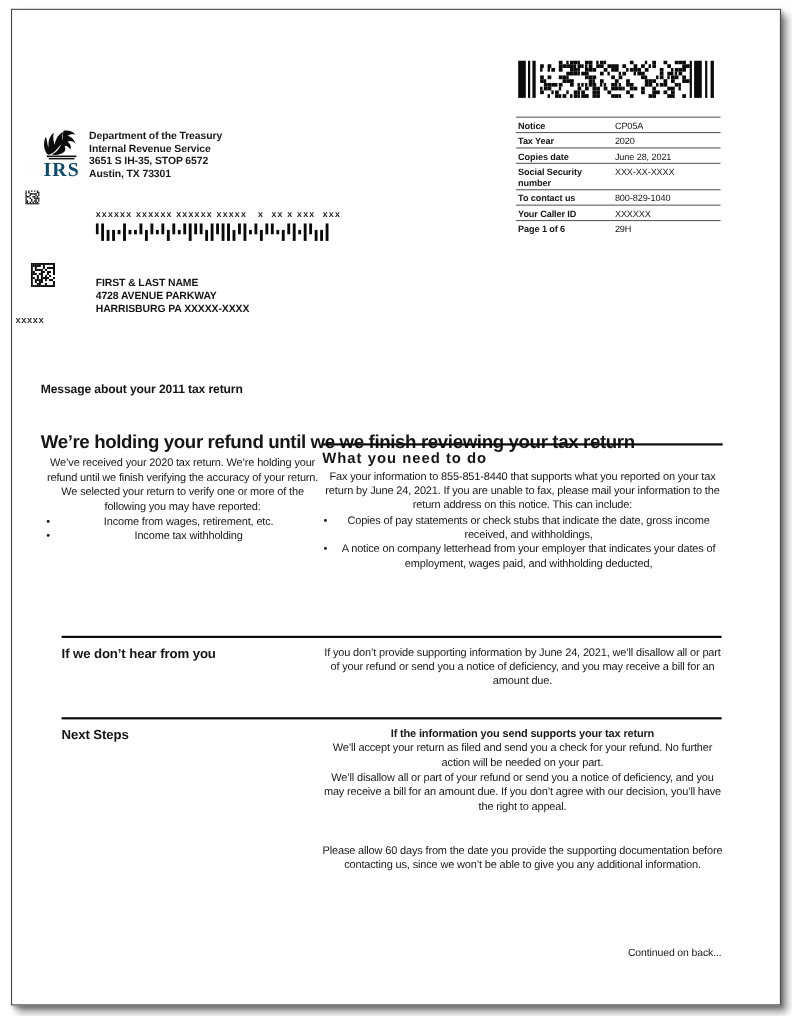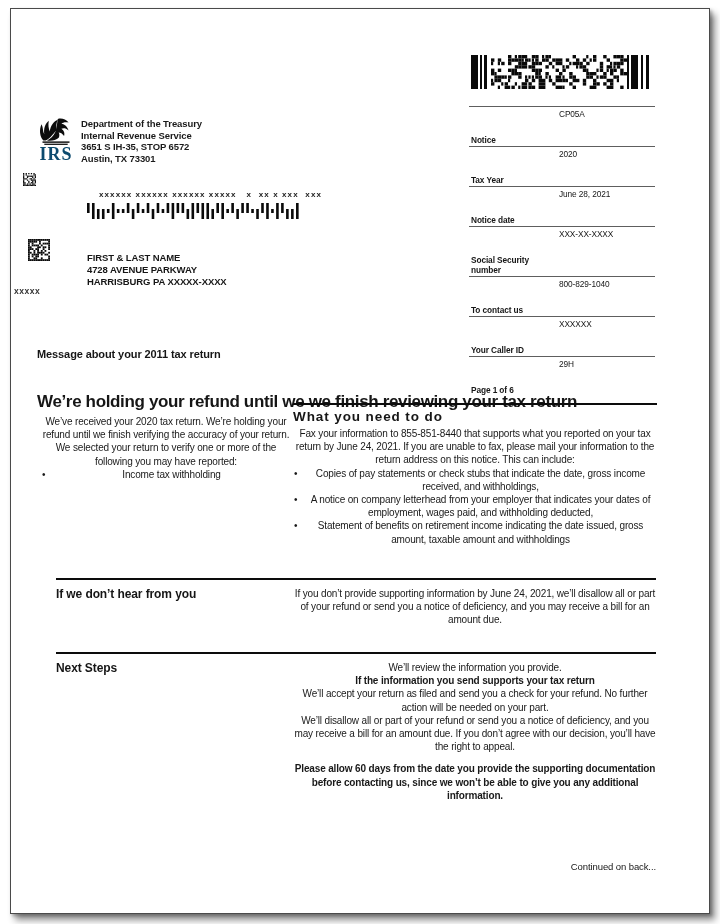--- a/index.html
+++ b/index.html
@@ -19,29 +19,29 @@
   .logo { left:22px; top:108px; width:46px; text-align:center; }
   .logo svg { width:36px; height:29px; display:block; margin:0 auto; }
   .logo .irs-word { font-family:"Liberation Serif",serif; font-weight:bold; font-size:18px; letter-spacing:1px; color:#0c4a6e; line-height:16px; }
 
   
   .sender { left:70px; top:109px; font-size:9.5px; line-height:11.6px; font-weight:600; letter-spacing:-.1px; color:#1a1a1a; }
 
   
   .ntable { left:458px; top:97px; width:186px; font-size:8.3px; letter-spacing:-.1px; }
   .ntable .row { display:flex; border-top:1px solid #5e5e5e; padding:1.6px 0 1.4px 2px; }
-  .ntable .lbl { width:88px; font-weight:bold;margin-top:26px; }
+  .ntable .lbl { width:88px; font-weight:bold; }
   .ntable .val { flex:1; }
 
   
   .dm1 { left:12px; top:164px; width:13px; height:13px; }
   .dm2 { left:17px; top:230px; width:22px; height:22px; }
 
   
-  .scanline { left:88px; top:181px; font-size:8px; font-weight:bold; letter-spacing:1.1px; white-space:pre; color:#222; }
+  .scanline { left:76px; top:181px; font-size:8px; font-weight:bold; letter-spacing:1.1px; white-space:pre; color:#222; }
   .imb { left:76px; top:194px; width:214px; height:16px; }
 
   .margincode { left:3px; top:277px; font-size:8.5px; font-weight:bold; letter-spacing:.5px; color:#333; }
 
   
   .recipient { left:76px; top:243px; font-size:9.5px; line-height:11.8px; font-weight:600; letter-spacing:-.1px; }
 
   
   .kicker { left:26px; top:339px; font-size:11px; font-weight:600; letter-spacing:-.1px; }
   .title  { left:26px; top:351px; width:660px; font-size:17px; font-weight:bold; letter-spacing:-.35px; white-space:nowrap;margin-top:32px; }
@@ -63,21 +63,21 @@
 
   
   .rule { left:45px; top:0; width:600px; border-top:2.5px solid #0c0c0c; height:0; }
   .rule1 { top:569px; }
   .rule2 { top:643px; }
   .sec-head { font-size:12px; font-weight:bold; letter-spacing:-.1px; }
   .nh-head { left:45px; top:578px; }
   .ns-head { left:45px; top:652px; }
   .nh-body { left:282px; top:578px; width:364px; }
   .ns-body { left:282px; top:652px; width:364px; }
-  .gap-top { margin-top:9px;font-weight:bold; }
+  .gap-top { margin-top:27px; }
 
   .footer { left:0; top:852px; width:645px; text-align:right; font-size:9.5px; letter-spacing:-.1px; }
 </style>
 </head>
 <body>
 
 <div class="sheet">
 
   <svg class="abs barcode2d" viewBox="0 0 181 34" preserveAspectRatio="none">
       <rect x="0" y="0" width="7" height="34" fill="#0a0a0a"></rect>
@@ -335,21 +335,21 @@
   <div class="abs ntable">
     <div class="row">
         <span class="lbl">Notice</span>
         <span class="val">CP05A</span>
       </div>
     <div class="row">
         <span class="lbl">Tax Year</span>
         <span class="val">2020</span>
       </div>
     <div class="row">
-        <span class="lbl">Notice date</span>
+        <span class="lbl">Copies date</span>
         <span class="val">June 28, 2021</span>
       </div>
     <div class="row">
         <span class="lbl">Social Security number</span>
         <span class="val">XXX-XX-XXXX</span>
       </div>
     <div class="row">
         <span class="lbl">To contact us</span>
         <span class="val">800-829-1040</span>
       </div>
@@ -571,44 +571,43 @@
     <div>HARRISBURG PA XXXXX-XXXX</div>
   </div>
 
   <div class="abs kicker">Message about your 2011 tax return</div>
   <div class="abs title">We’re holding your refund until we we finish reviewing your tax return</div>
 
   <div class="abs leftcol bodytxt">
     <p>We’ve received your 2020 tax return. We’re holding your refund until we finish verifying the accuracy of your return.</p>
     <p>We selected your return to verify one or more of the following you may have reported:</p>
     <ul class="blist">
+      <li>Income from wages, retirement, etc.</li>
       <li>Income tax withholding</li>
     </ul>
   </div>
 
   <div class="abs rightcol">
     <div class="wtd-head">What you need to do</div>
     <div class="bodytxt">
       <p>Fax your information to 855-851-8440 that supports what you reported on your tax return by June 24, 2021. If you are unable to fax, please mail your information to the return address on this notice. This can include:</p>
       <ul class="blist">
         <li>Copies of pay statements or check stubs that indicate the date, gross income received, and withholdings,</li>
         <li>A notice on company letterhead from your employer that indicates your dates of employment, wages paid, and withholding deducted,</li>
-        <li>Statement of benefits on retirement income indicating the date issued, gross amount, taxable amount and withholdings</li>
       </ul>
     </div>
   </div>
 
   <div class="abs rule rule1"></div>
   <div class="abs sec-head nh-head">If we don’t hear from you</div>
   <div class="abs nh-body bodytxt">If you don’t provide supporting information by June 24, 2021, we’ll disallow all or part of your refund or send you a notice of deficiency, and you may receive a bill for an amount due.</div>
 
   <div class="abs rule rule2"></div>
   <div class="abs sec-head ns-head">Next Steps</div>
   <div class="abs ns-body bodytxt">
-    <p>We’ll review the information you provide.</p>
     <p class="b">If the information you send supports your tax return</p>
     <p>We’ll accept your return as filed and send you a check for your refund. No further action will be needed on your part.</p>
     <p>We’ll disallow all or part of your refund or send you a notice of deficiency, and you may receive a bill for an amount due. If you don’t agree with our decision, you’ll have the right to appeal.</p>
     <p class="gap-top">Please allow 60 days from the date you provide the supporting documentation before contacting us, since we won’t be able to give you any additional information.</p>
   </div>
 
   <div class="abs footer">Continued on back...</div>
 
 </div>
 

